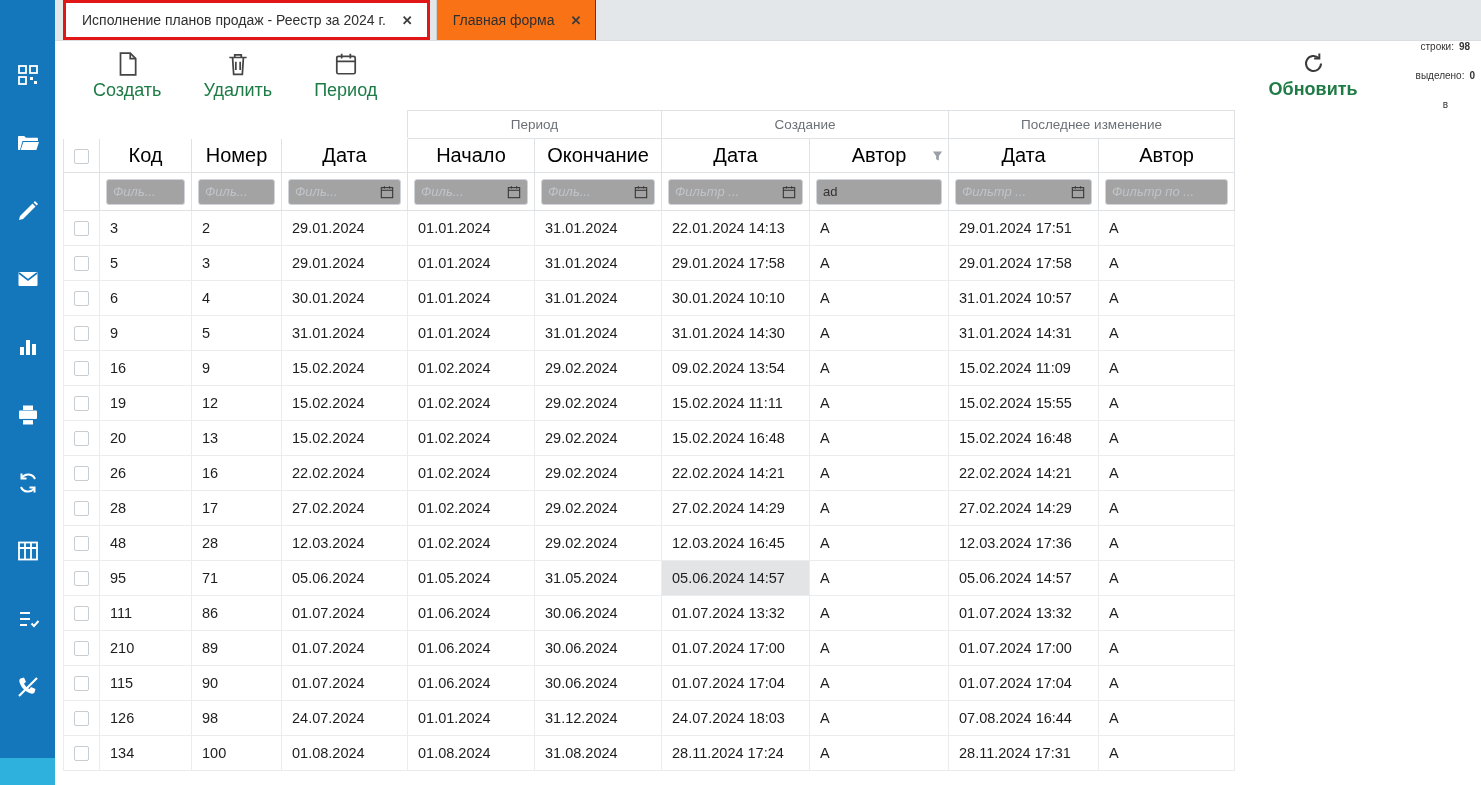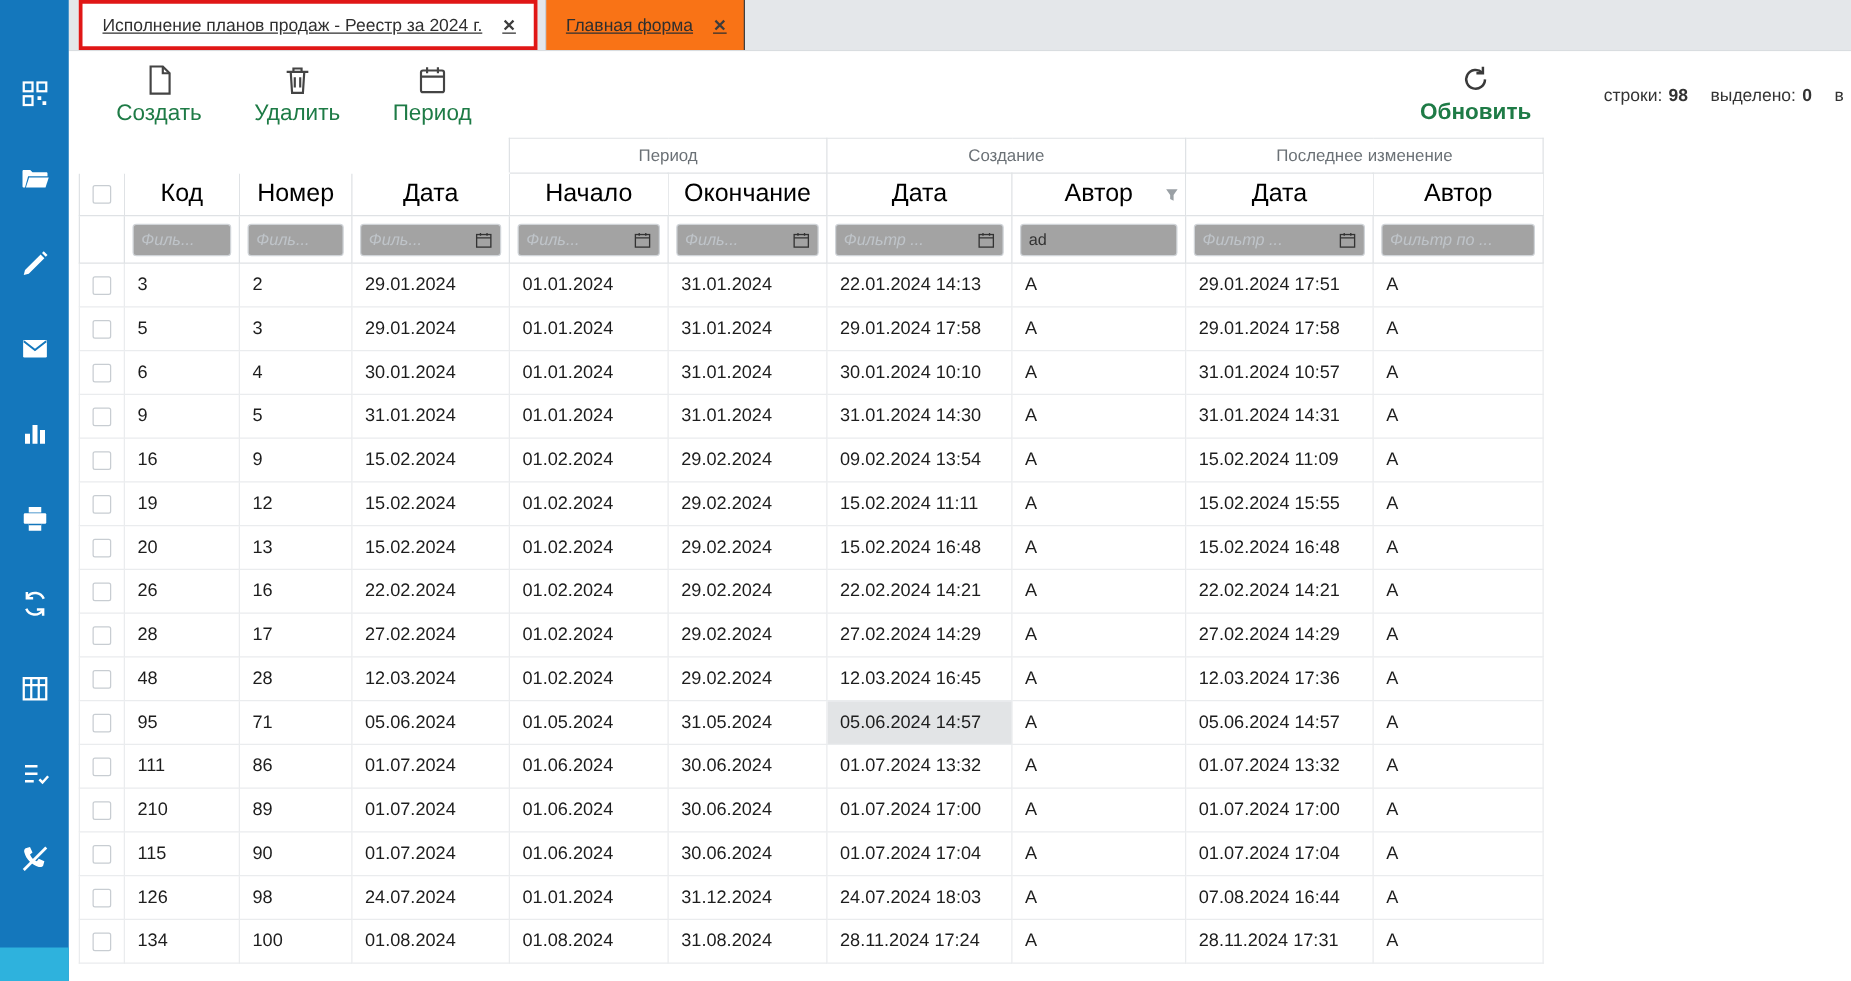--- a/index.html
+++ b/index.html
@@ -14,34 +14,34 @@
   .side-btn { width:26px; height:24px; display:flex; align-items:center; justify-content:center; cursor:pointer; }
   .sidebar-bottom { position:absolute; bottom:0; left:0; width:55px; height:27px; background:#2eb2dd; }
 
   
   .main { flex:1; display:flex; flex-direction:column; min-width:0; }
 
   
   .tabbar { height:41px; background:#e4e7ea; display:flex; align-items:stretch;
     padding-left:8px; border-bottom:1px solid #d9dde0; }
   .tab { display:flex; align-items:center; gap:16px; padding:0 14px 0 16px;
-    font-size:14px; color:#2f2f2f; white-space:nowrap; cursor:pointer;text-decoration:underline; }
+    font-size:14px; color:#2f2f2f; white-space:nowrap; cursor:pointer; }
   .tab.active { background:#fff; border:3px solid #e01716; }
   .tab.inactive { background:#f97316; border-left:1px solid #c9ced3; border-right:1px solid #404040; margin-left:6px; }
   .tab .close { font-size:13px; font-weight:bold; color:#3c3c3c; cursor:pointer; line-height:1; }
 
   
   .toolbar { height:69px; background:#fff; display:flex; align-items:center;
     padding:0 6px 0 28px; }
   .tool-btn { display:flex; flex-direction:column; align-items:center; gap:3px;
     padding:4px 10px; cursor:pointer; margin-right:22px; }
   .tool-btn .lbl { font-size:18px; color:#1e7b46; }
   .toolbar .spacer { flex:1; }
-  .stats { display:flex; align-items:center; gap:18px; font-size:14px; color:#333;
-    margin-left:48px; white-space:nowrap; overflow:hidden; }
+  .stats { display:flex; align-items:center; gap:18px; font-size:10px; color:#333;
+    margin-left:48px; white-space:nowrap; overflow:hidden;flex-direction:column; }
   .stats b { font-weight:bold; }
   .stat-pair { display:flex; gap:5px; }
 
   
   .table-area { flex:1; overflow:hidden; padding-left:8px; }
   table.grid { border-collapse:collapse; table-layout:fixed; width:1171px; }
   col.c-cb{width:36px;} col.c-code{width:92px;} col.c-num{width:90px;} col.c-date{width:126px;}
   col.c-start{width:127px;} col.c-end{width:127px;} col.c-cdate{width:148px;} col.c-cauth{width:139px;}
   col.c-mdate{width:150px;} col.c-mauth{width:136px;}
 

